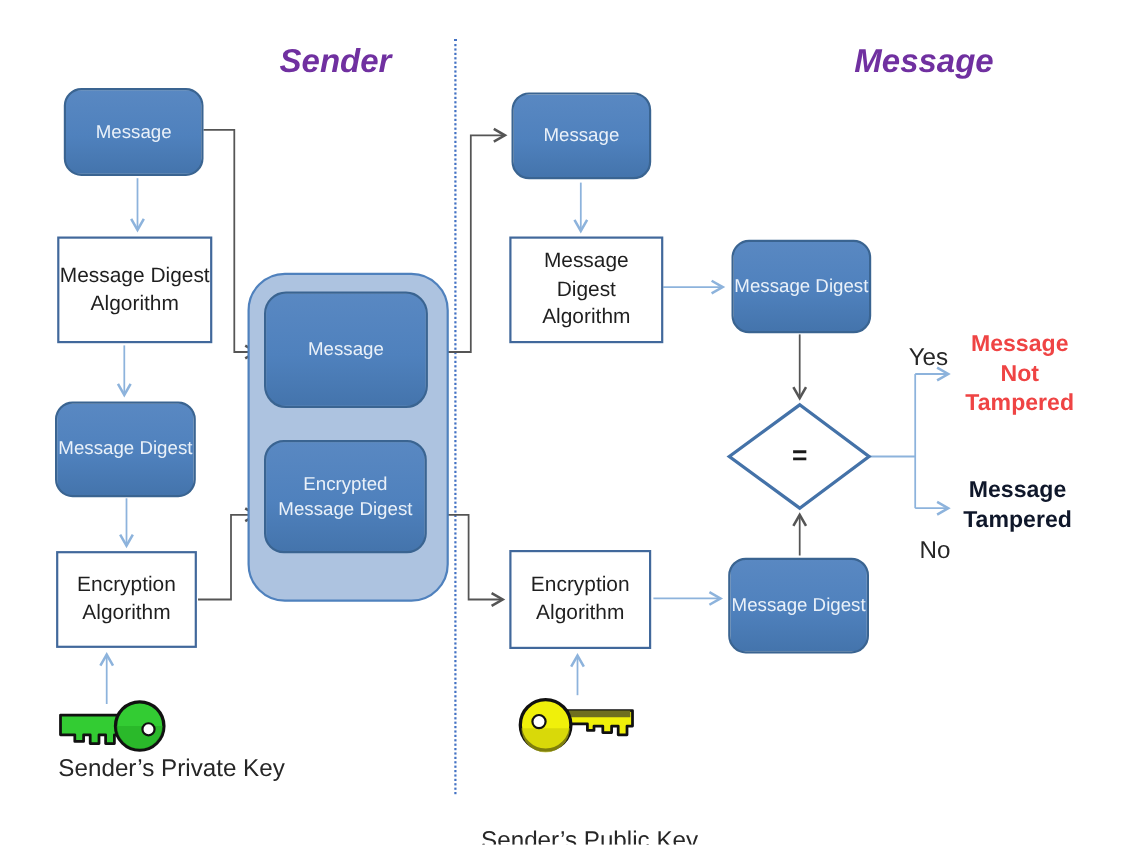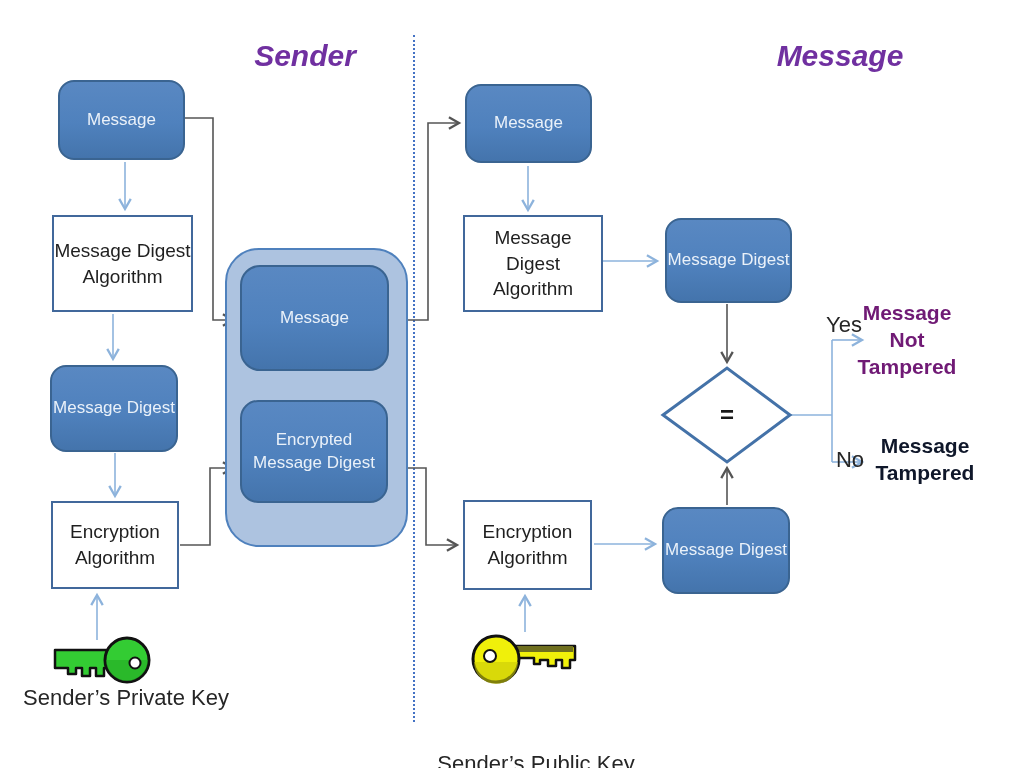--- a/index.html
+++ b/index.html
@@ -77,33 +77,33 @@
       <circle cx="496" cy="659" r="23" fill="#f0f00a" stroke="#111111" stroke-width="3"></circle>
       <path d="M474,662 a22,22 0 0 0 44,0" fill="#c9c908" opacity="0.6" stroke="none"></path>
       <circle cx="490" cy="656" r="6" fill="#ffffff" stroke="#111111" stroke-width="2"></circle>
     </g>
   </svg>
 
   <div class="abs bluebox ctr" style="left:58px;top:80px;width:127px;height:80px;">Message</div>
   <div class="abs whitebox ctr" style="left:52px;top:215px;width:141px;height:97px;">Message Digest Algorithm</div>
   <div class="abs bluebox ctr" style="left:50px;top:365px;width:128px;height:87px;">Message Digest</div>
   <div class="abs whitebox ctr" style="left:51px;top:501px;width:128px;height:88px;">Encryption Algorithm</div>
-  <div class="abs plain ctr" style="left:22px;top:685px;width:208px;height:26px;">Sender’s Private Key</div>
+  <div class="abs plain ctr" style="left:52px;top:685px;width:208px;height:26px;">Sender’s Private Key</div>
 
   <div class="abs" style="left:225px;top:248px;width:183px;height:299px;background:#adc3e0;
        border:2.5px solid #4f81bd;border-radius:34px;"></div>
   <div class="abs bluebox ctr" style="left:240px;top:265px;width:149px;height:106px;border-radius:20px;">Message</div>
   <div class="abs bluebox ctr" style="left:240px;top:400px;width:148px;height:103px;border-radius:18px;">Encrypted Message Digest</div>
 
   <div class="abs bluebox ctr" style="left:465px;top:84px;width:127px;height:79px;">Message</div>
   <div class="abs whitebox ctr" style="left:463px;top:215px;width:140px;height:97px;">Message Digest Algorithm</div>
   <div class="abs bluebox ctr" style="left:665px;top:218px;width:127px;height:85px;">Message Digest</div>
   <div class="abs whitebox ctr" style="left:463px;top:500px;width:129px;height:90px;">Encryption Algorithm</div>
   <div class="abs bluebox ctr" style="left:662px;top:507px;width:128px;height:87px;">Message Digest</div>
   <div class="abs plain ctr" style="left:436px;top:720px;width:200px;height:26px;margin-top:31px;">Sender’s Public Key</div>
 
   <div class="abs ctr" style="left:687px;top:399px;width:80px;height:32px;font-size:24px;font-weight:bold;color:#1a1a1a;">=</div>
   <div class="abs plain ctr" style="left:818px;top:313px;width:52px;height:24px;">Yes</div>
-  <div class="abs plain ctr" style="left:824px;top:448px;width:52px;height:24px;">No</div>
-  <div class="abs result ctr" style="left:848px;top:297px;width:118px;height:84px;color:#701a75;">Message Not Tampered</div>
+  <div class="abs plain ctr" style="left:824px;top:488px;width:52px;height:24px;">No</div>
+  <div class="abs result ctr" style="left:868px;top:297px;width:118px;height:84px;color:#ef4444;">Message Not Tampered</div>
   <div class="abs result ctr" style="left:861px;top:431px;width:128px;height:56px;color:#0f172a;">Message Tampered</div>
 
 </div>
 
 </body></html>

